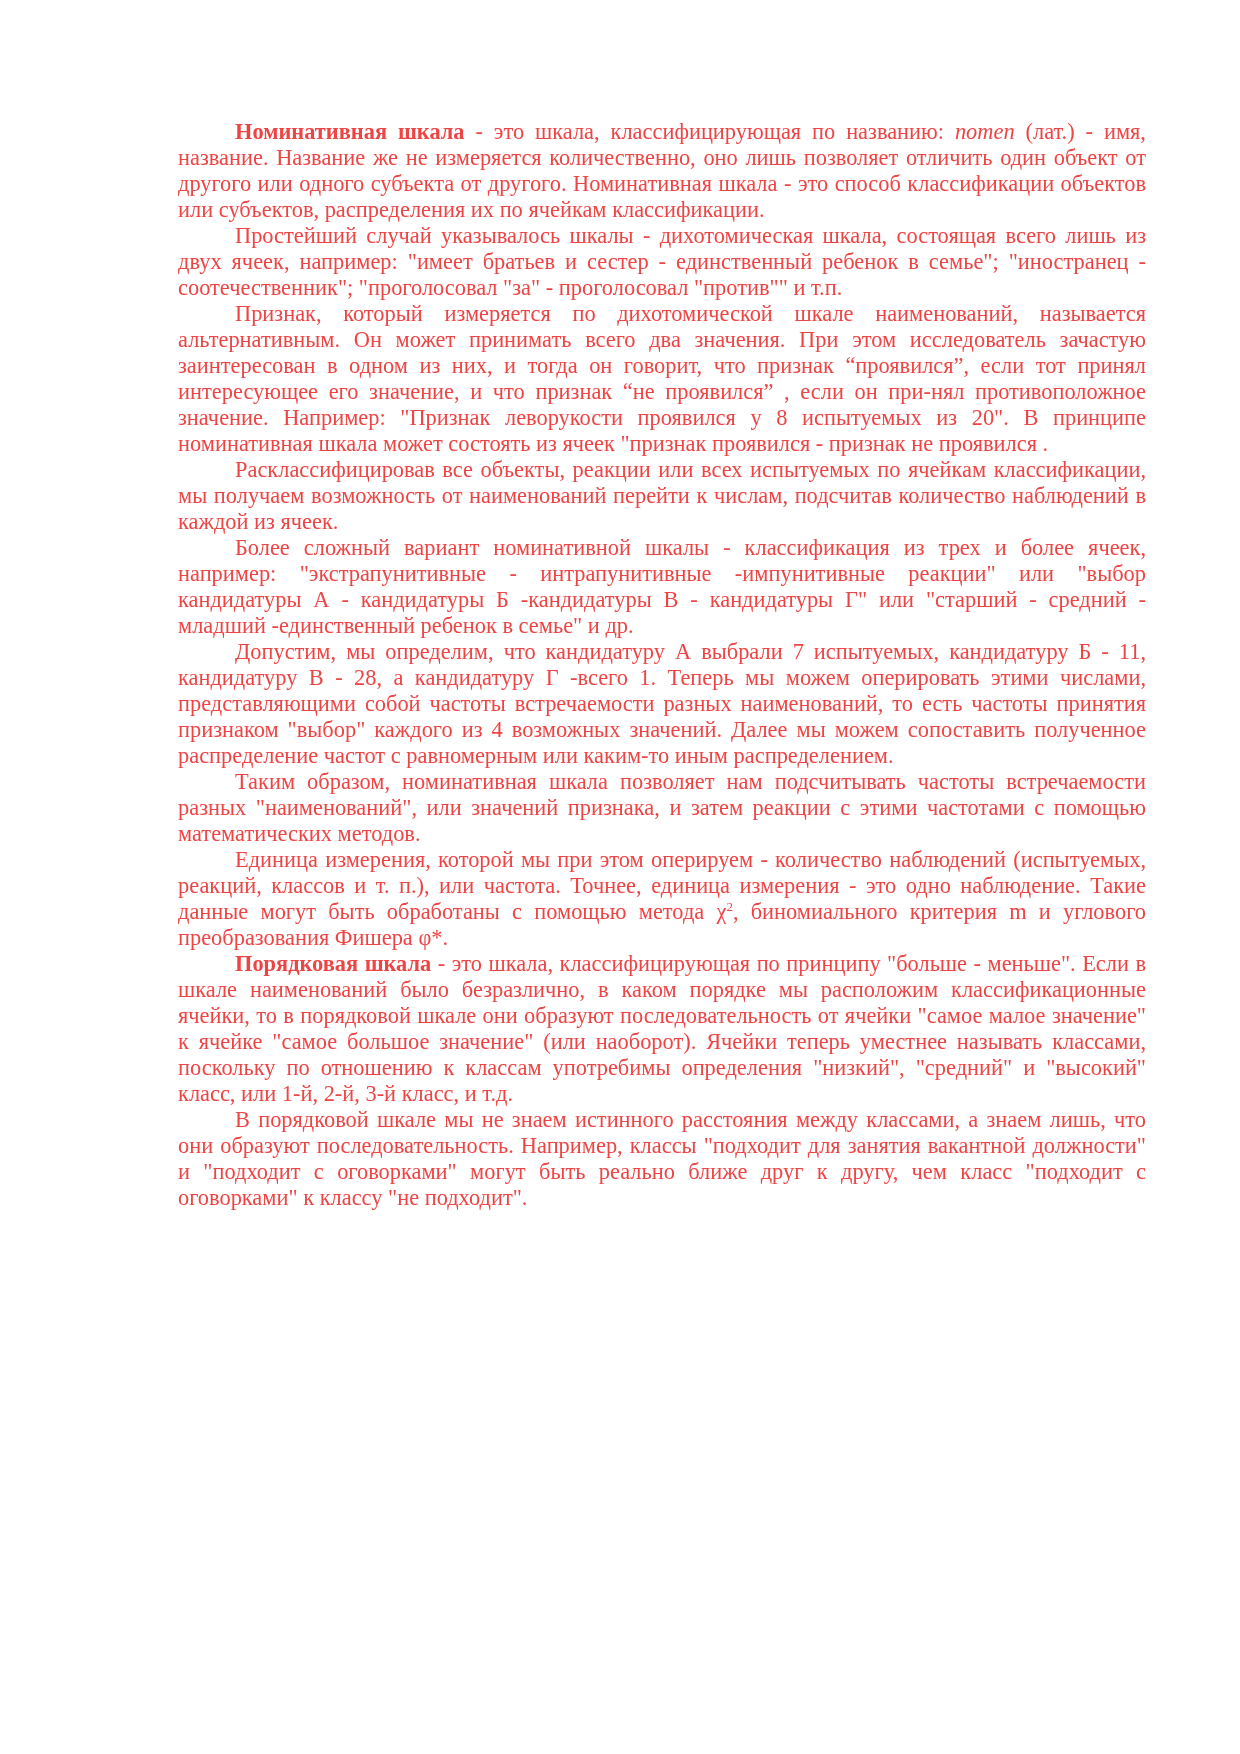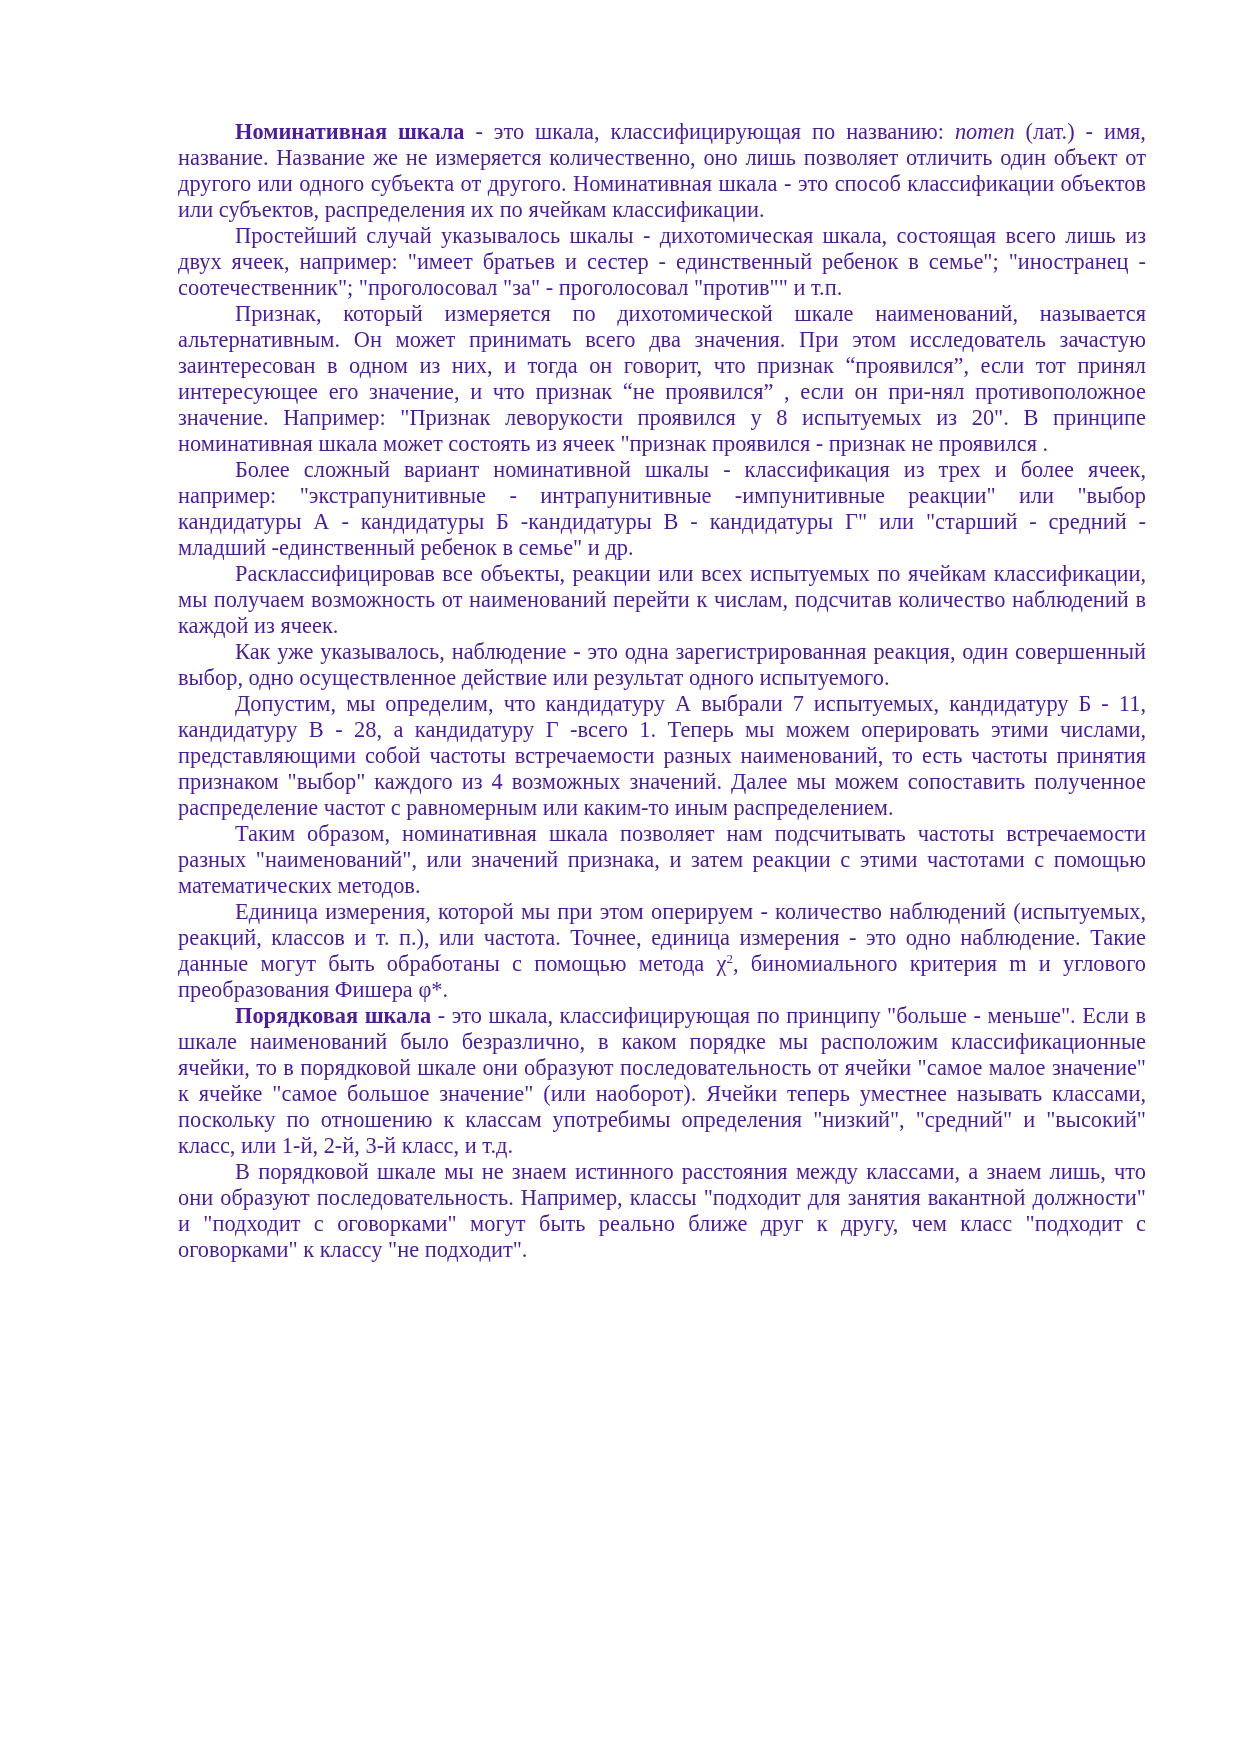--- a/index.html
+++ b/index.html
@@ -5,21 +5,21 @@
   html, body { margin: 0; padding: 0; background: #ffffff; }
   body { width: 1240px; height: 1754px; position: relative; overflow: hidden; }
   .page {
     position: absolute;
     left: 178px;
     top: 119px;
     width: 968px;
     font-family: "Liberation Serif", "DejaVu Serif", serif;
     font-size: 22.4px;
     line-height: 26px;
-    color: #4c1d95;
+    color: #ef4444;
   }
   .para {
     margin: 0;
     text-indent: 57px;
     text-align: justify;
   }
   .term { font-weight: bold; }
   .ital { font-style: italic; }
   sup { font-size: 13px; line-height: 0; vertical-align: 8px; }
 </style>
@@ -27,25 +27,24 @@
 <body>
 
 <div class="page">
 
   <p class="para"><span class="term">Номинативная шкала</span><span> - это шкала, классифицирующая по названию: </span><span class="ital">nomen</span><span> (лат.) - имя, название. Название же не измеряется количественно, оно лишь позволяет отличить один объект от другого или одного субъекта от другого. Номинативная шкала - это способ классификации объектов или субъектов, распределения их по ячейкам классификации.</span></p>
 
   <p class="para"><span>Простейший случай указывалось шкалы - дихотомическая шкала, состоящая всего лишь из двух ячеек, например: "имеет братьев и сестер - единственный ребенок в семье"; "иностранец - соотечественник"; "проголосовал "за" - проголосовал "против"" и т.п.</span></p>
 
   <p class="para"><span>Признак, который измеряется по дихотомической шкале наименований, называется альтернативным. Он может принимать всего два значения. При этом исследователь зачастую заинтересован в одном из них, и тогда он говорит, что признак “проявился”, если тот принял интересующее его значение, и что признак “не проявился” , если он при-нял противоположное значение. Например: "Признак леворукости проявился у 8 испытуемых из 20". В принципе номинативная шкала может состоять из ячеек "признак проявился - признак не проявился .</span></p>
 
+  <p class="para"><span>Расклассифицировав все объекты, реакции или всех испытуемых по ячейкам классификации, мы получаем возможность от наименований перейти к числам, подсчитав количество наблюдений в каждой из ячеек.</span></p>
+
   <p class="para"><span>Более сложный вариант номинативной шкалы - классификация из трех и более ячеек, например: "экстрапунитивные - интрапунитивные -импунитивные реакции" или "выбор кандидатуры А - кандидатуры Б -кандидатуры В - кандидатуры Г" или "старший - средний - младший -единственный ребенок в семье" и др.</span></p>
 
-  <p class="para"><span>Расклассифицировав все объекты, реакции или всех испытуемых по ячейкам классификации, мы получаем возможность от наименований перейти к числам, подсчитав количество наблюдений в каждой из ячеек.</span></p>
-
-  <p class="para"><span>Как уже указывалось, наблюдение - это одна зарегистрированная реакция, один совершенный выбор, одно осуществленное действие или результат одного испытуемого.</span></p>
 
   <p class="para"><span>Допустим, мы определим, что кандидатуру А выбрали 7 испытуемых, кандидатуру Б - 11, кандидатуру В - 28, а кандидатуру Г -всего 1. Теперь мы можем оперировать этими числами, представляющими собой частоты встречаемости разных наименований, то есть частоты принятия признаком "выбор" каждого из 4 возможных значений. Далее мы можем сопоставить полученное распределение частот с равномерным или каким-то иным распределением.</span></p>
 
   <p class="para"><span>Таким образом, номинативная шкала позволяет нам подсчитывать частоты встречаемости разных "наименований", или значений признака, и затем реакции с этими частотами с помощью математических методов.</span></p>
 
   <p class="para"><span>Единица измерения, которой мы при этом оперируем - количество наблюдений (испытуемых, реакций, классов и т. п.), или частота. Точнее, единица измерения - это одно наблюдение. Такие данные могут быть обработаны с помощью метода χ</span><sup>2</sup><span>, биномиального критерия m и углового преобразования Фишера φ*.</span></p>
 
   <p class="para"><span class="term">Порядковая шкала</span><span> - это шкала, классифицирующая по принципу "больше - меньше". Если в шкале наименований было безразлично, в каком порядке мы расположим классификационные ячейки, то в порядковой шкале они образуют последовательность от ячейки "самое малое значение" к ячейке "самое большое значение" (или наоборот). Ячейки теперь уместнее называть классами, поскольку по отношению к классам употребимы определения "низкий", "средний" и "высокий" класс, или 1-й, 2-й, 3-й класс, и т.д.</span></p>
 
 

